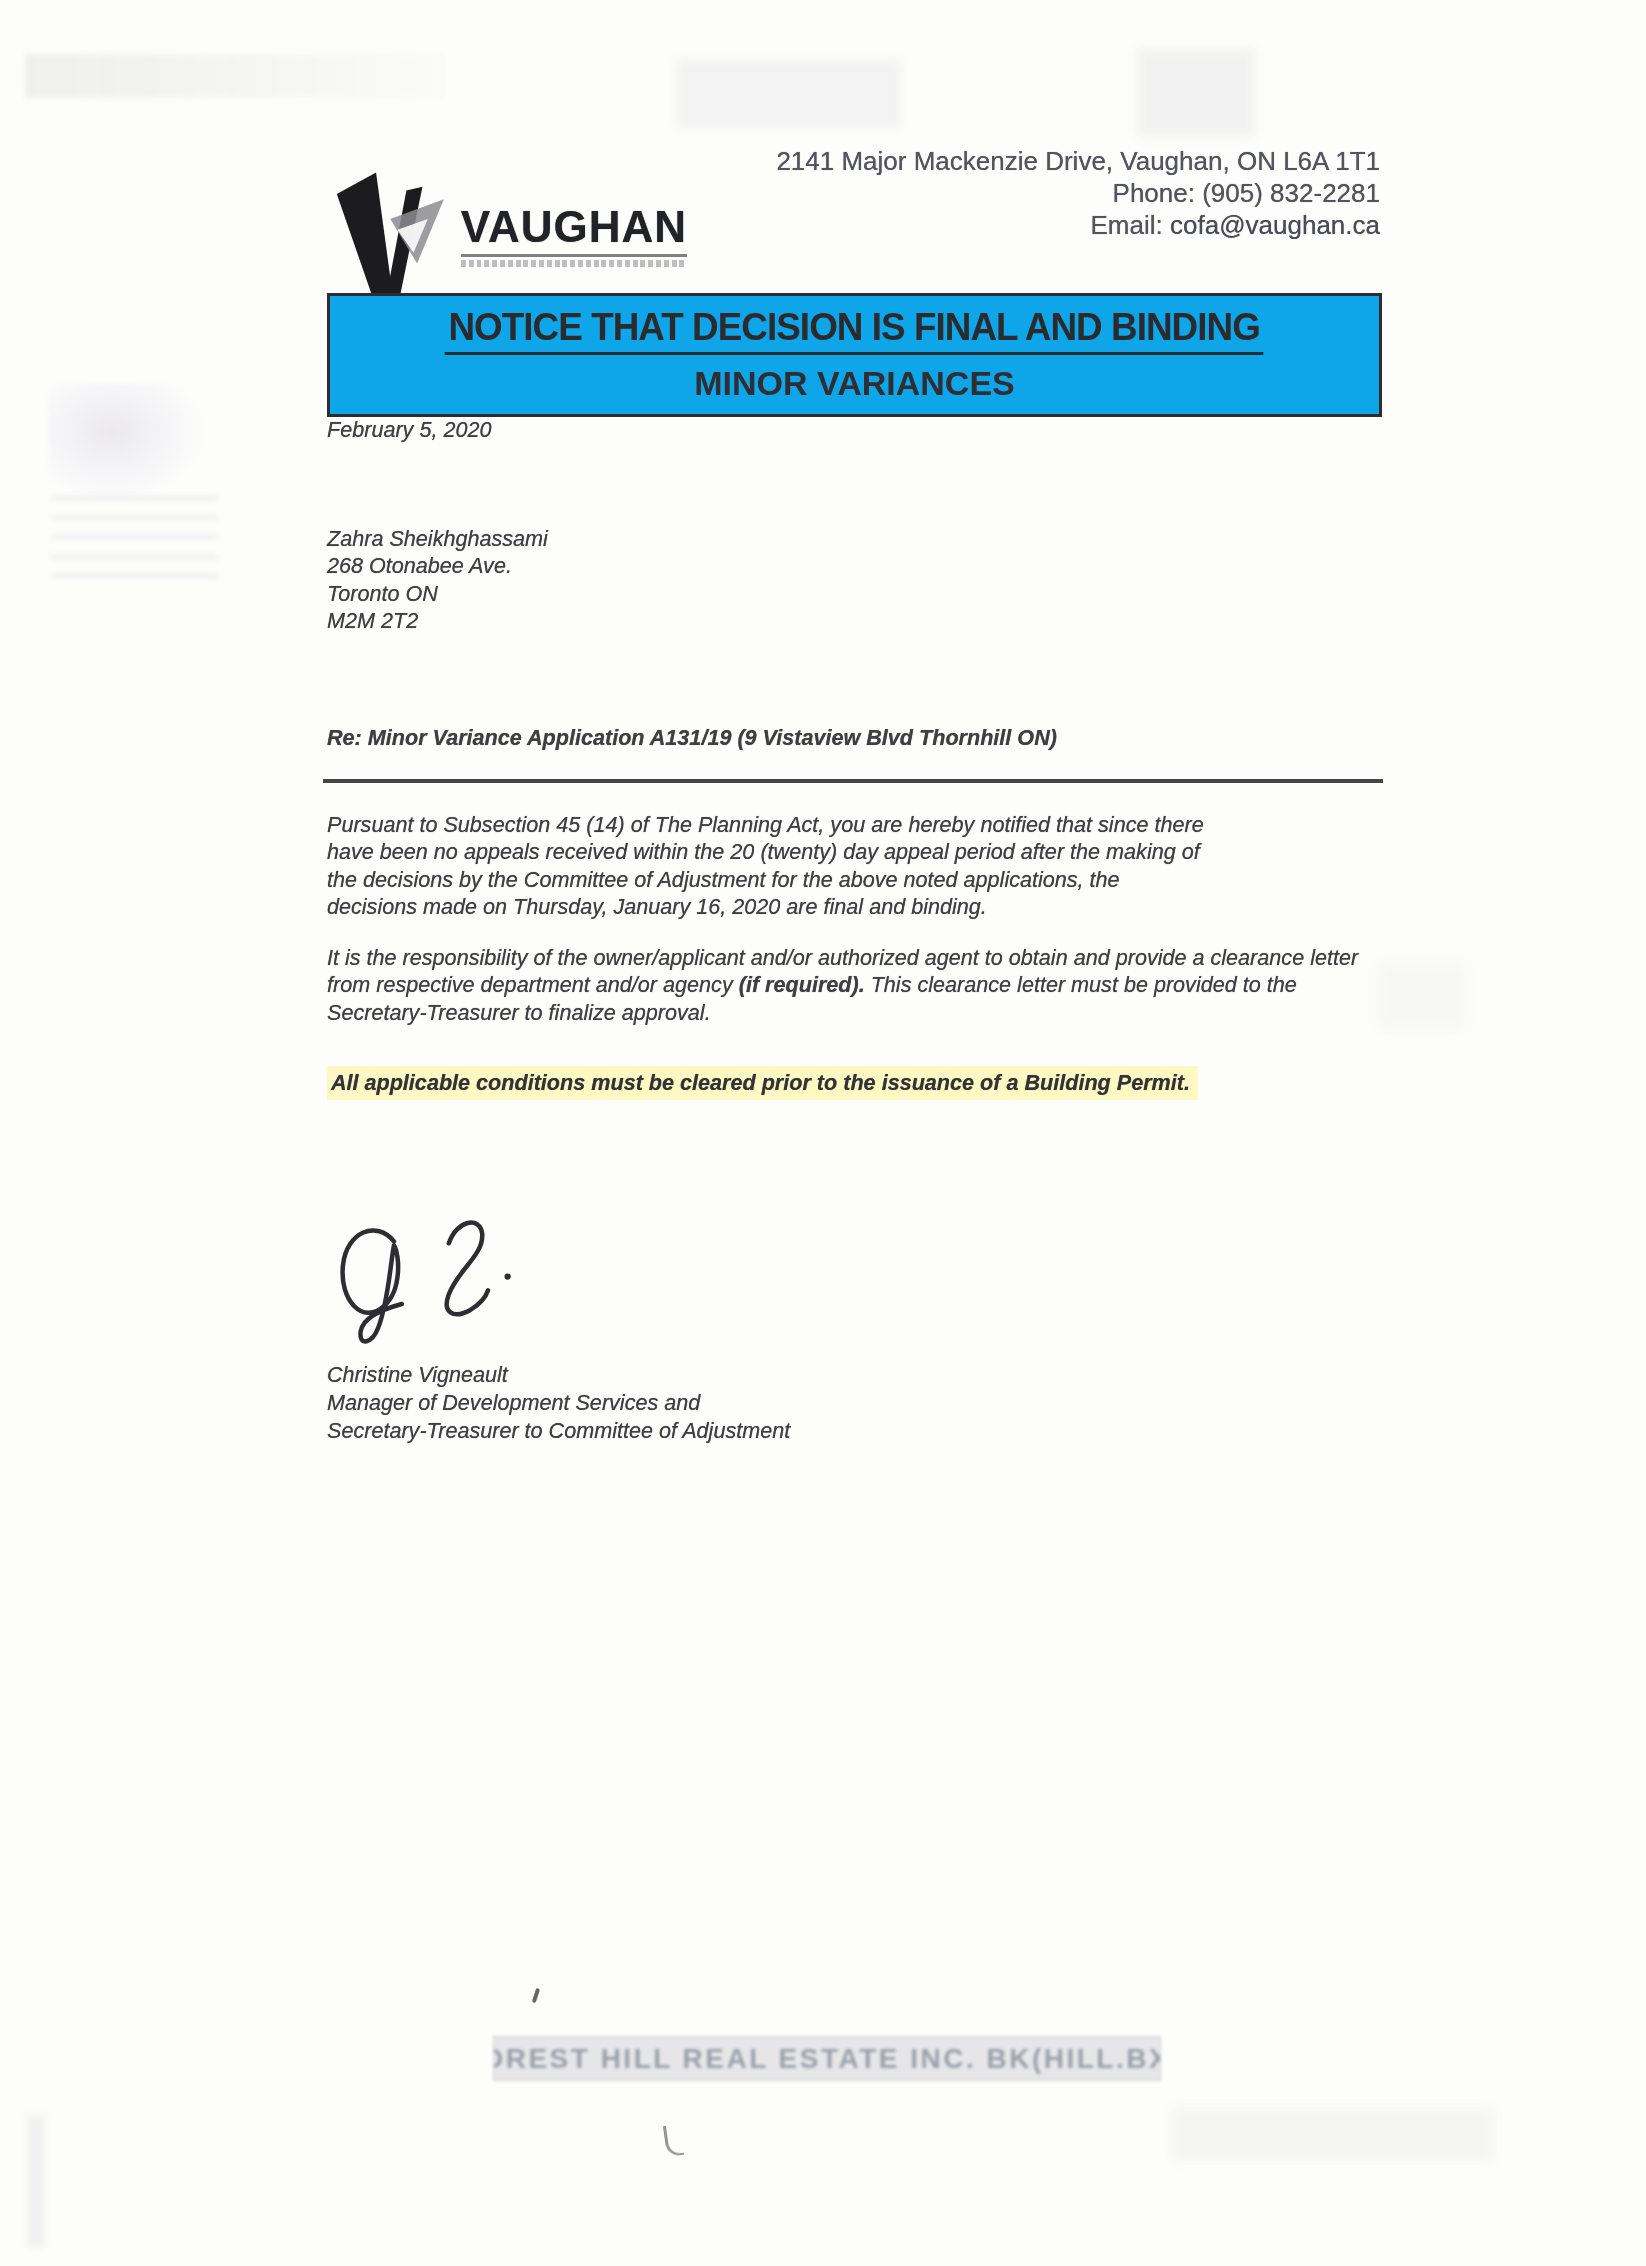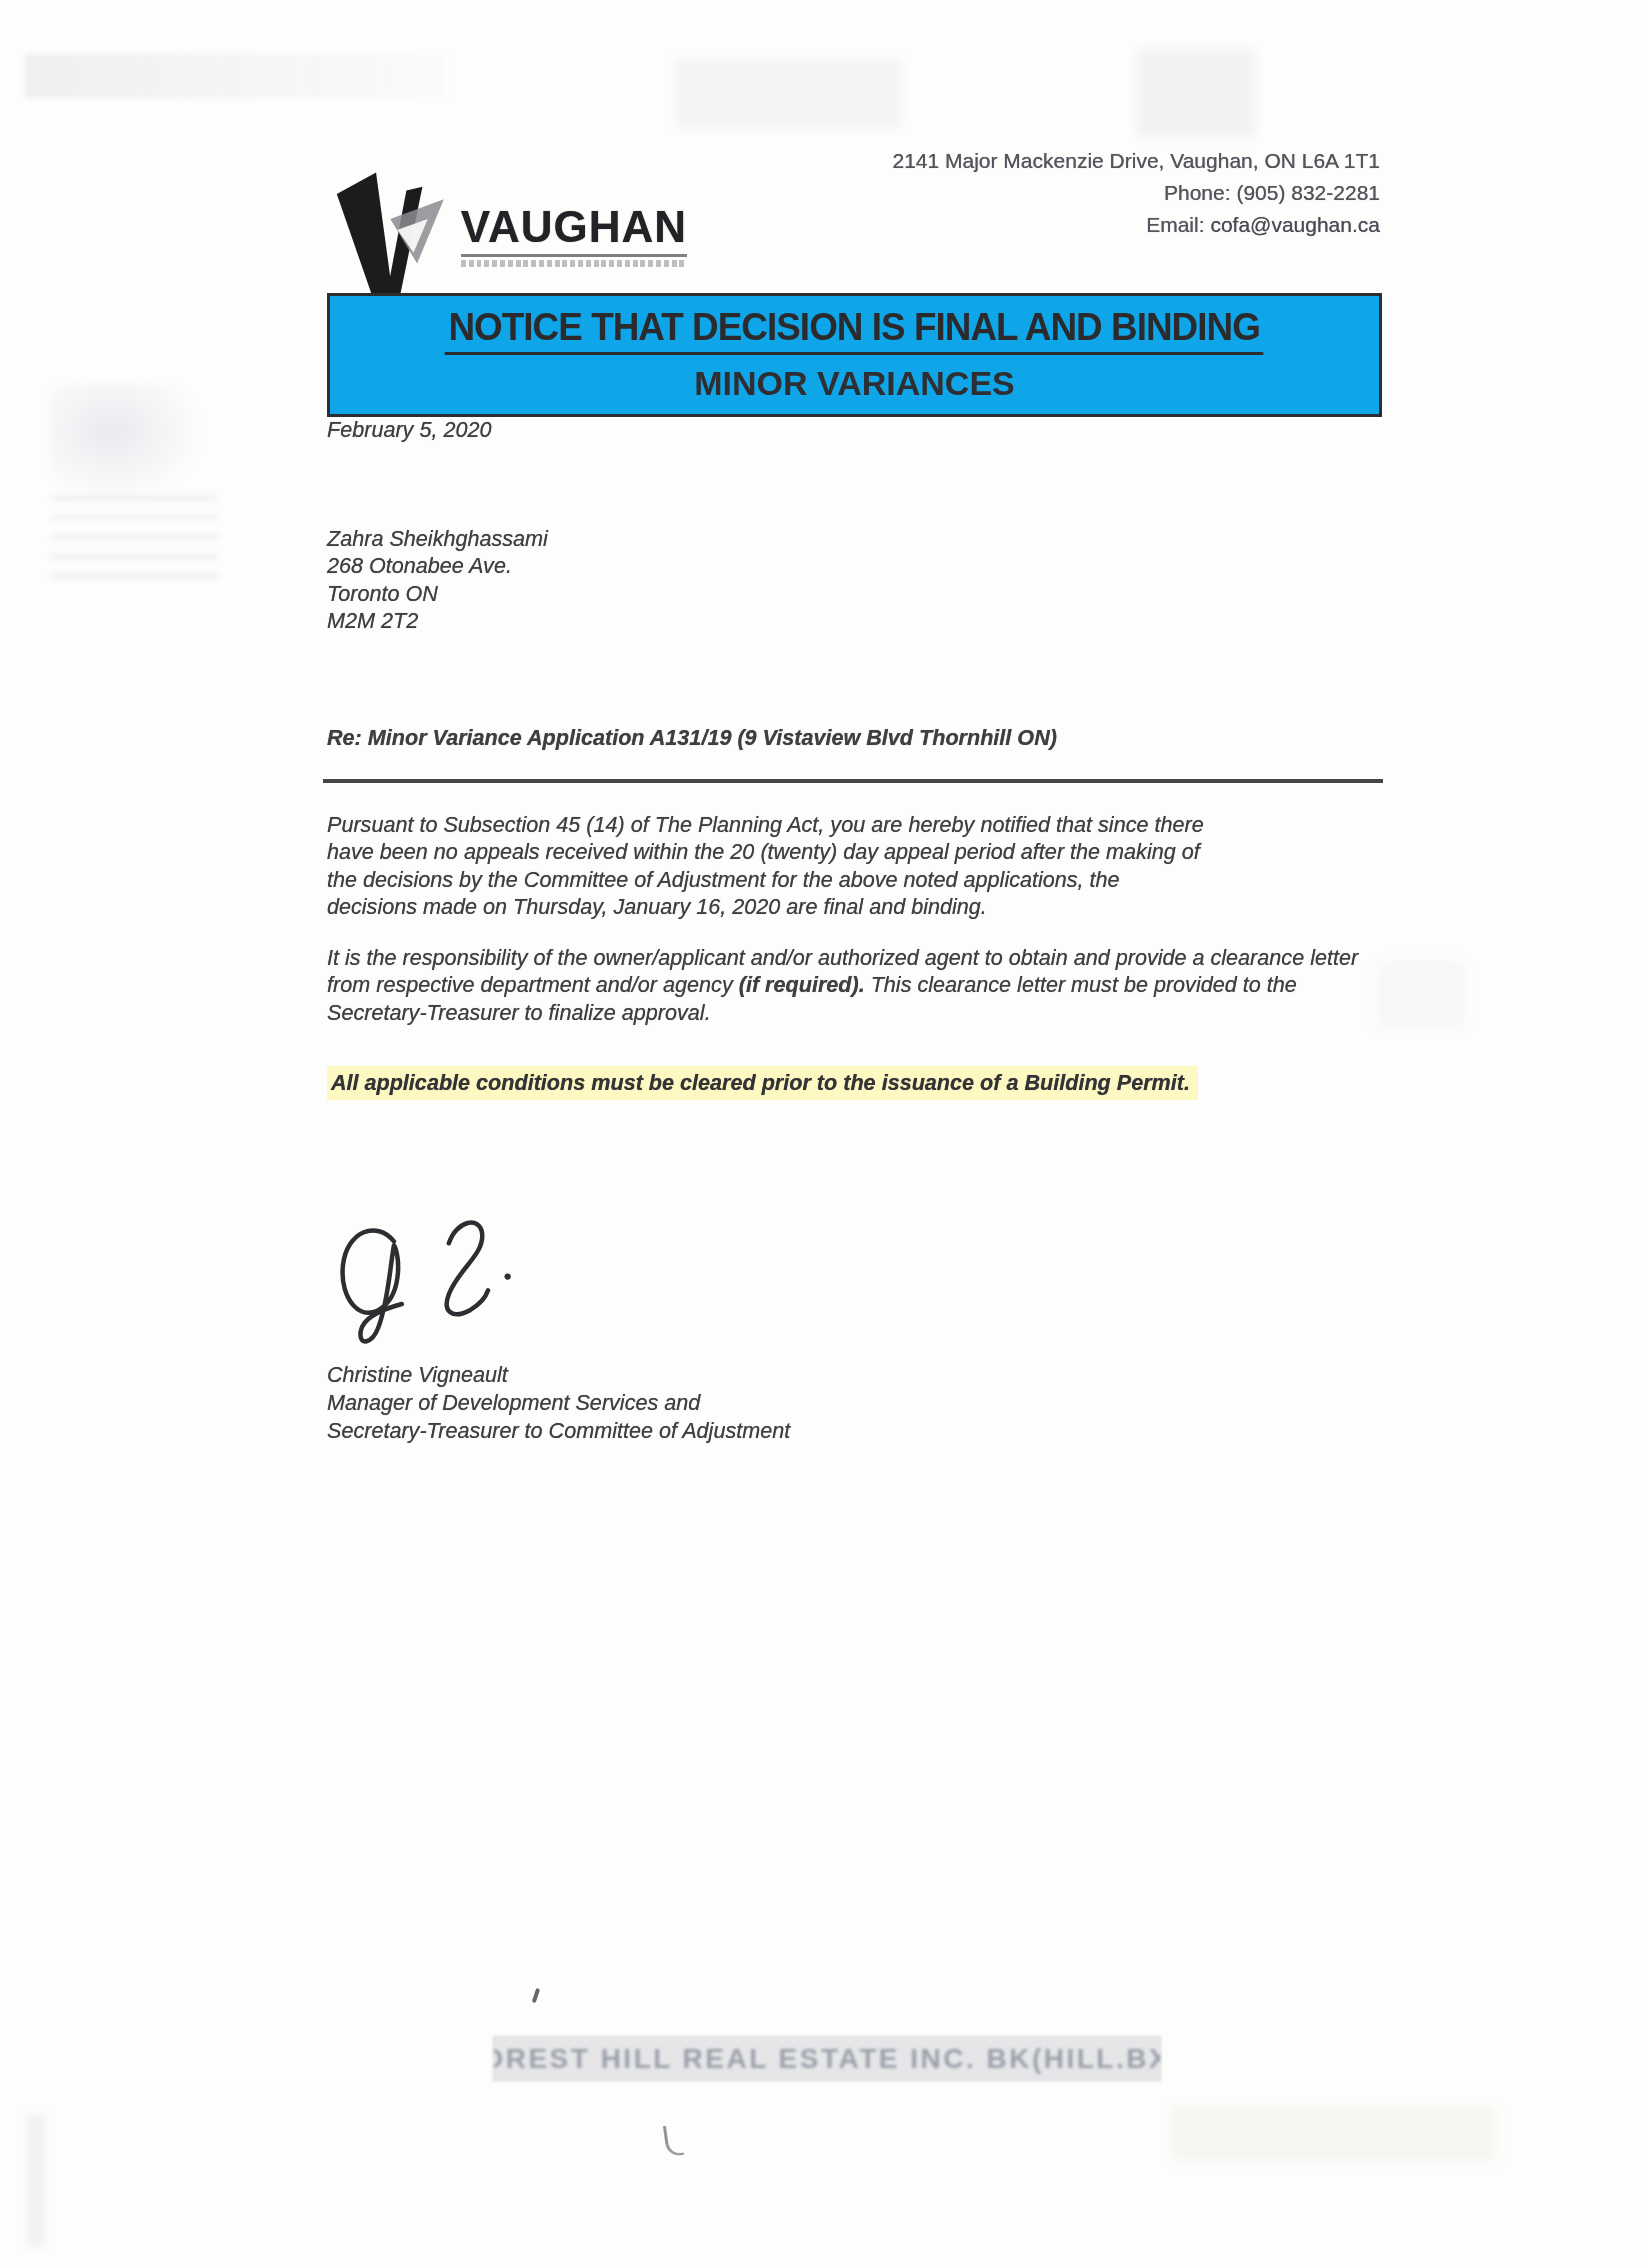--- a/index.html
+++ b/index.html
@@ -23,21 +23,21 @@
   }
   .logo-rule{height:2.9px;background:#55565a;margin-top:2px;opacity:.75;}
   .logo-tagline{
     margin-top:2.9px;height:6.9px;opacity:.55;
     background:repeating-linear-gradient(90deg,#8a8b90 0 4.9px,transparent 4.9px 7.8px);
   }
   .hdr-right{
     position:absolute;left:745px;top:139px;width:635px;text-align:right;
   }
   .hdr-office{font-size:31px;color:#404147;letter-spacing:0.5px;}
-  .hdr-line{font-size:21px;line-height:28px;color:#53545c;margin-top:3.9px;}
+  .hdr-line{font-size:26px;line-height:28px;color:#53545c;margin-top:3.9px;}
   .hdr-line:first-of-type{margin-top:7.8px;}
   .hdr-email-link{color:#4a4b55;}
   
   .title-box{
     position:absolute;left:327px;top:293px;width:1055px;
     border:3.9px solid #2d2d30;background:#0ea5e9;
     text-align:center;padding:9.8px 0 11.8px 0;box-sizing:border-box;
   }
   .title-main{
     display:inline-block;font-size:38px;font-weight:700;color:#2b2b2e;

